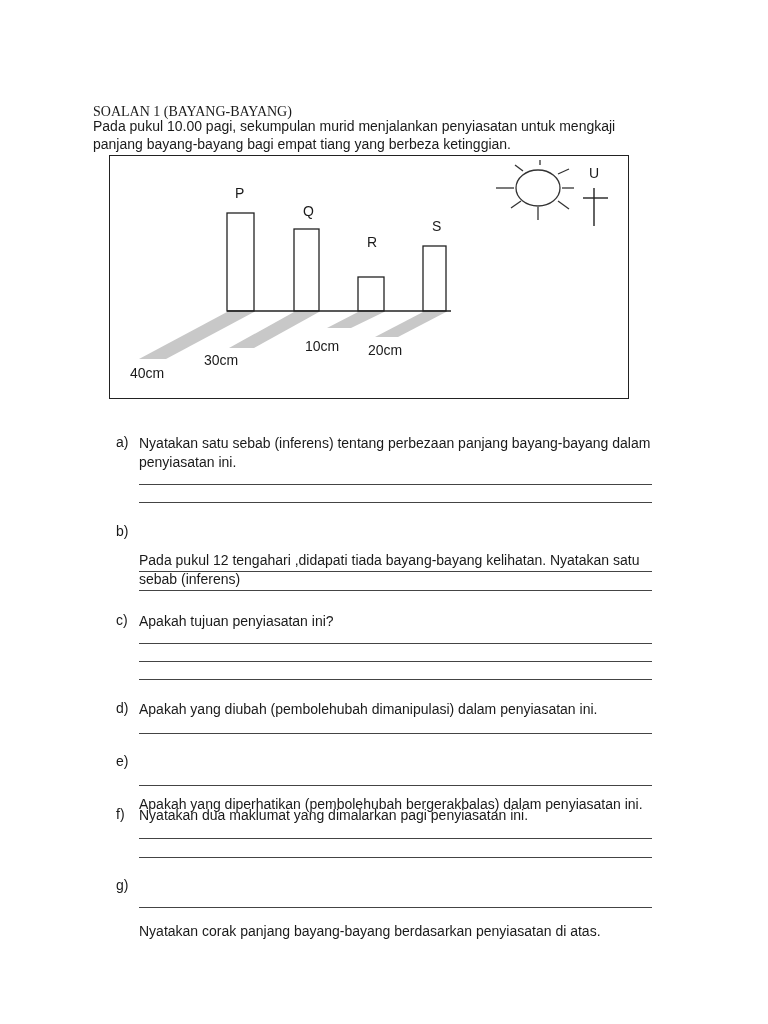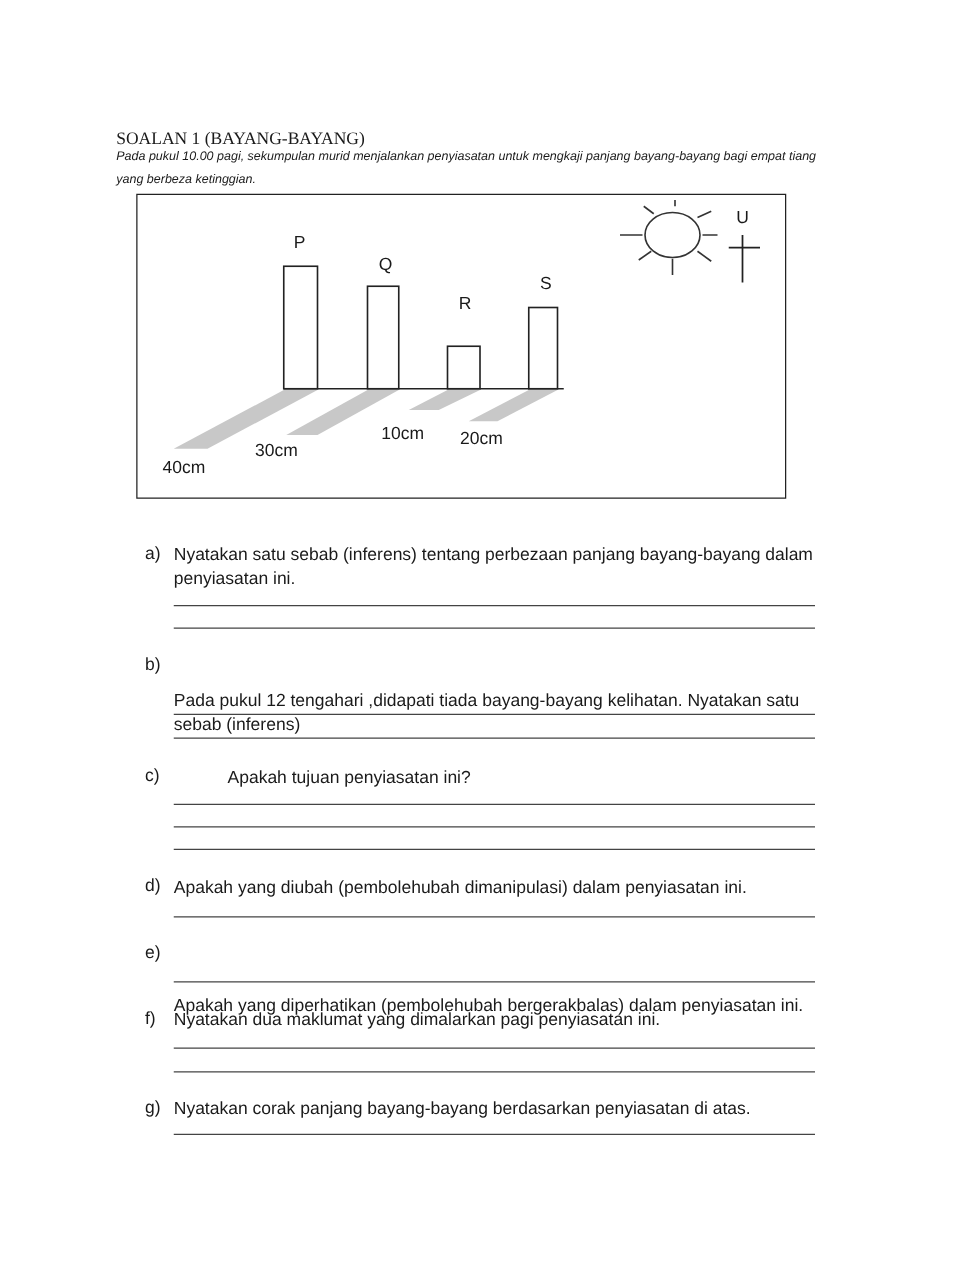--- a/index.html
+++ b/index.html
@@ -1,20 +1,20 @@
 <!DOCTYPE html>
 <html><head>
 <meta charset="utf-8">
 <style>
   html, body { margin:0; padding:0; }
   body { width:768px; height:1024px; background:#ffffff; position:relative; overflow:hidden;
          font-family:"Liberation Sans", sans-serif; color:#1a1a1a; }
   .abs { position:absolute; }
   .title { left:93px; top:104px; font-family:"Liberation Serif", serif; font-weight:normal; font-size:14px; }
-  .intro { left:93px; top:117px; font-size:10px; line-height:18px; width:560px;font-style:italic; }
+  .intro { left:93px; top:117px; font-size:14px; line-height:18px; width:560px; }
   .figure { position:absolute; left:109px; top:155px; width:520px; height:244px; border:1.5px solid #222; box-sizing:border-box; }
   .figure svg { position:absolute; left:-109px; top:-155px; }
   .q-label { position:absolute; left:116px; font-size:14px; }
   .q-text { position:absolute; left:139px; font-size:14px; line-height:19px; width:525px; }
   .ans-line { position:absolute; left:139px; width:513px; height:0; border-top:1px solid #444; }
 </style>
 </head>
 <body>
 
 <div class="abs title">SOALAN 1 (BAYANG-BAYANG)</div>
@@ -69,33 +69,33 @@
 <div class="q-text" style="top:434px;">Nyatakan satu sebab (inferens) tentang perbezaan panjang bayang-bayang dalam penyiasatan ini.</div>
 <div class="ans-line" style="top:484px;"></div>
 <div class="ans-line" style="top:502px;"></div>
 
 <div class="q-label" style="top:523px;">b)</div>
 <div class="q-text" style="top:551px;">Pada pukul 12 tengahari ,didapati tiada bayang-bayang kelihatan. Nyatakan satu sebab (inferens)</div>
 <div class="ans-line" style="top:571px;"></div>
 <div class="ans-line" style="top:590px;"></div>
 
 <div class="q-label" style="top:612px;">c)</div>
-<div class="q-text" style="top:612px;margin-left:43px;">Apakah tujuan penyiasatan ini?</div>
+<div class="q-text" style="top:612px;">Apakah tujuan penyiasatan ini?</div>
 <div class="ans-line" style="top:643px;"></div>
 <div class="ans-line" style="top:661px;"></div>
 <div class="ans-line" style="top:679px;"></div>
 
 <div class="q-label" style="top:700px;">d)</div>
 <div class="q-text" style="top:700px;">Apakah yang diubah (pembolehubah dimanipulasi) dalam penyiasatan ini.</div>
 <div class="ans-line" style="top:733px;"></div>
 
 <div class="q-label" style="top:753px;">e)</div>
 <div class="q-text" style="top:795px;">Apakah yang diperhatikan (pembolehubah bergerakbalas) dalam penyiasatan ini.</div>
 <div class="ans-line" style="top:785px;"></div>
 
 <div class="q-label" style="top:806px;">f)</div>
 <div class="q-text" style="top:806px;">Nyatakan dua maklumat yang dimalarkan pagi penyiasatan ini.</div>
 <div class="ans-line" style="top:838px;"></div>
 <div class="ans-line" style="top:857px;"></div>
 
 <div class="q-label" style="top:877px;">g)</div>
-<div class="q-text" style="top:877px;">Nyatakan corak panjang bayang-bayang berdasarkan penyiasatan di atas.</div>
+<div class="q-text" style="top:922px;">Nyatakan corak panjang bayang-bayang berdasarkan penyiasatan di atas.</div>
 <div class="ans-line" style="top:907px;"></div>
 
 </body></html>

